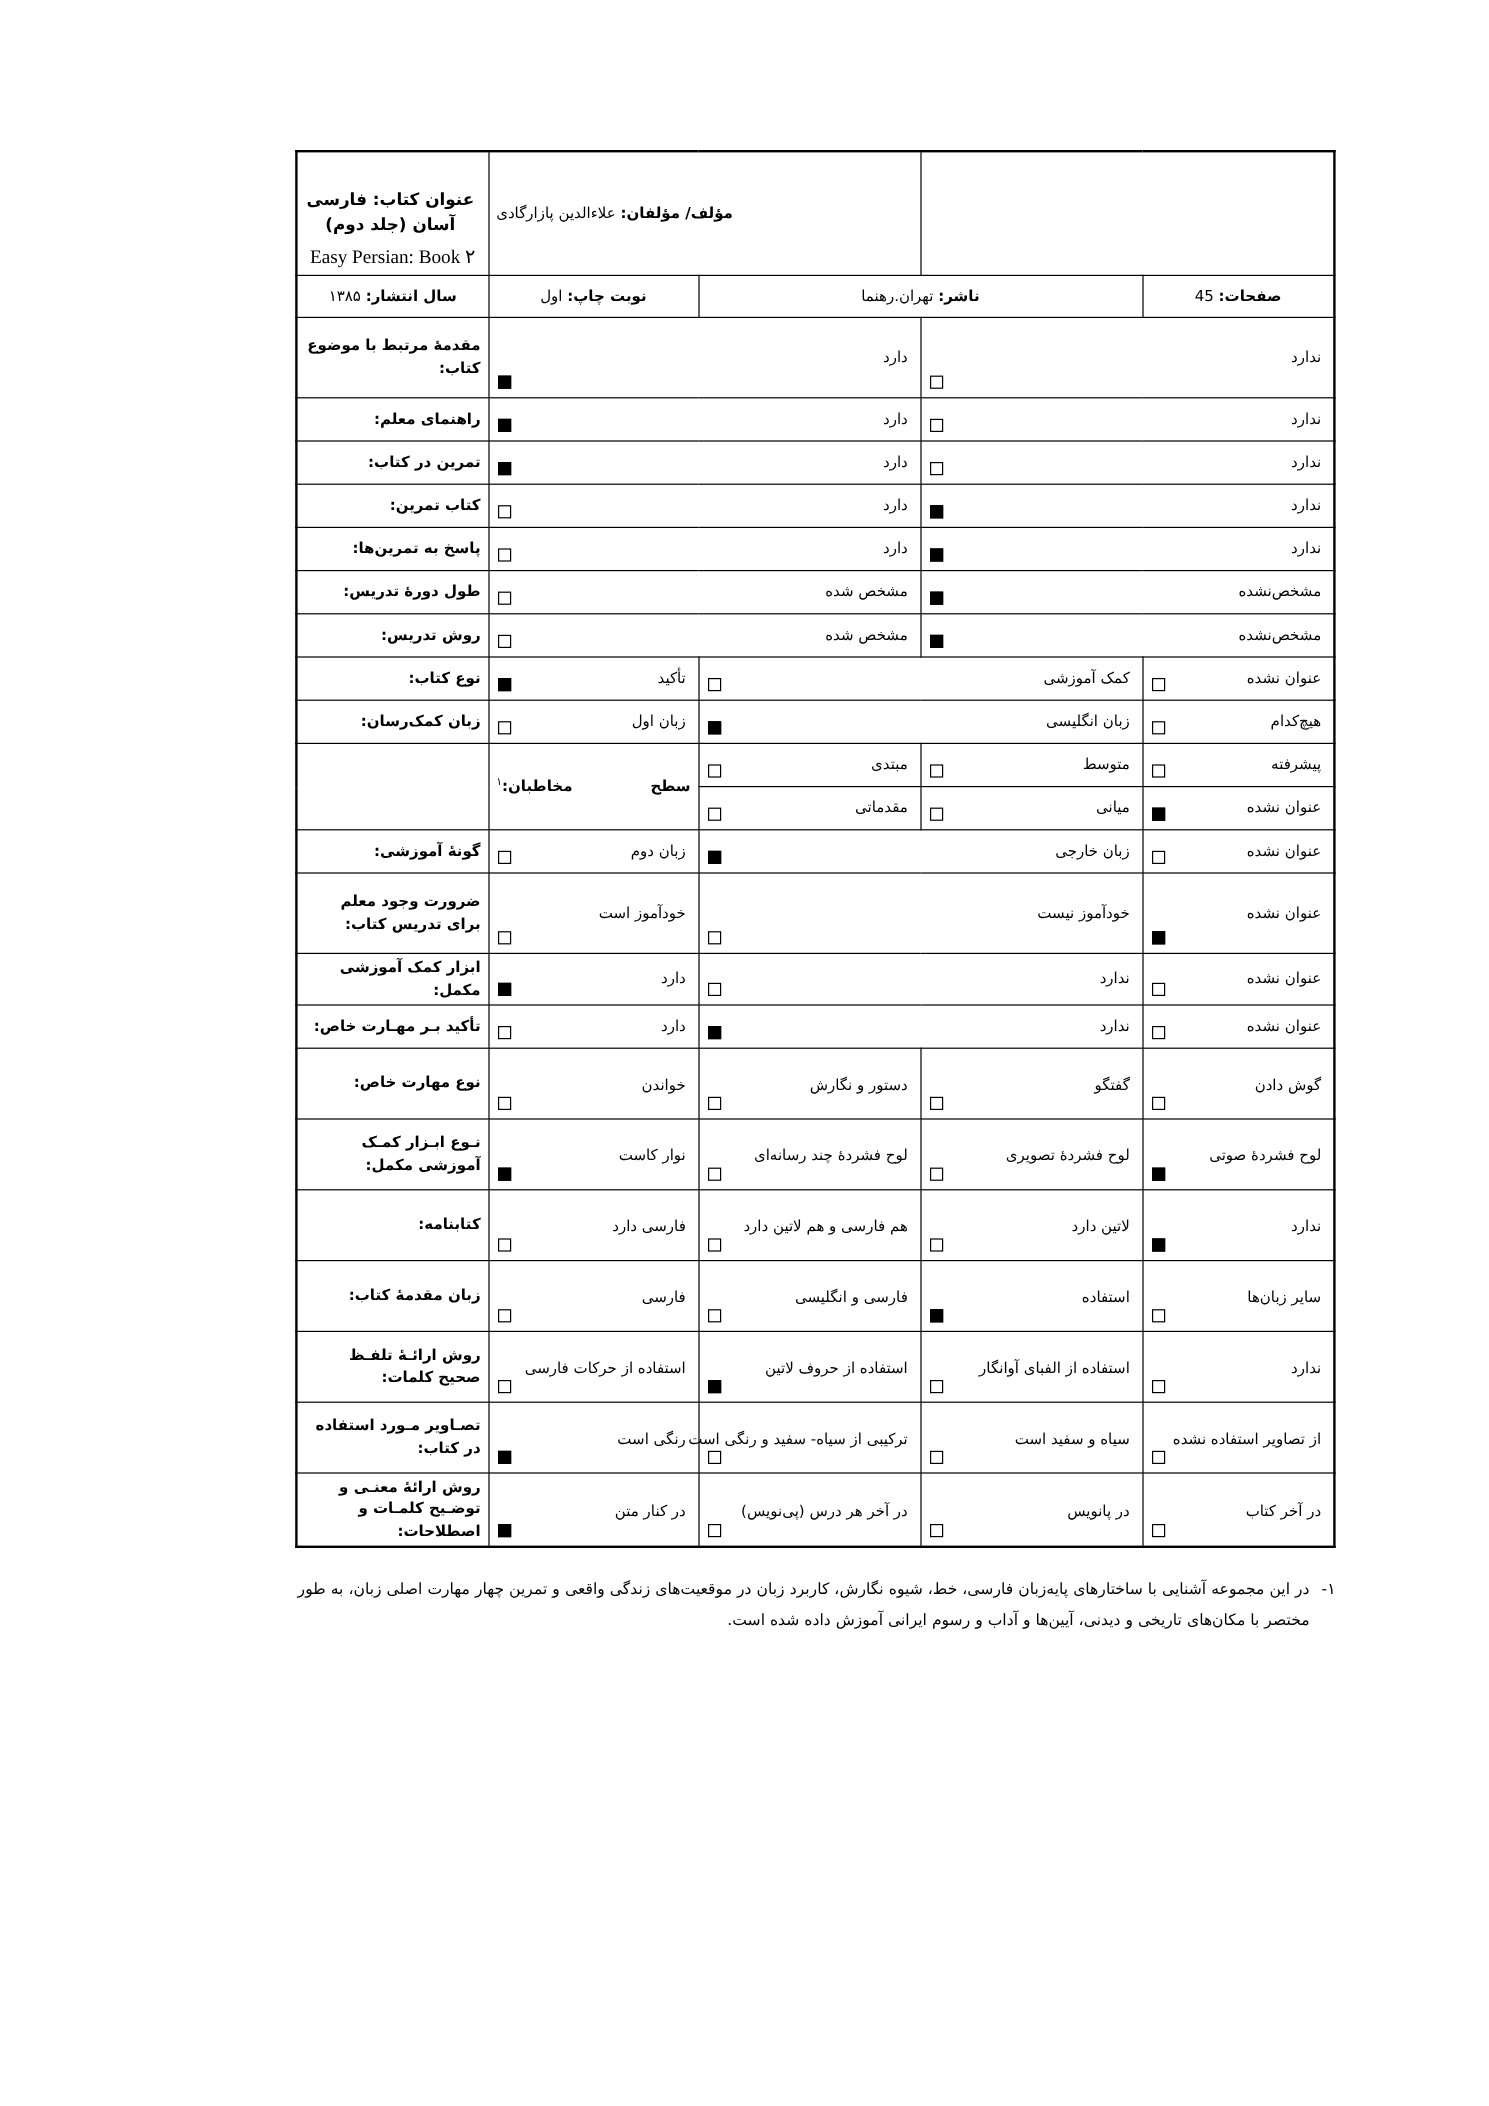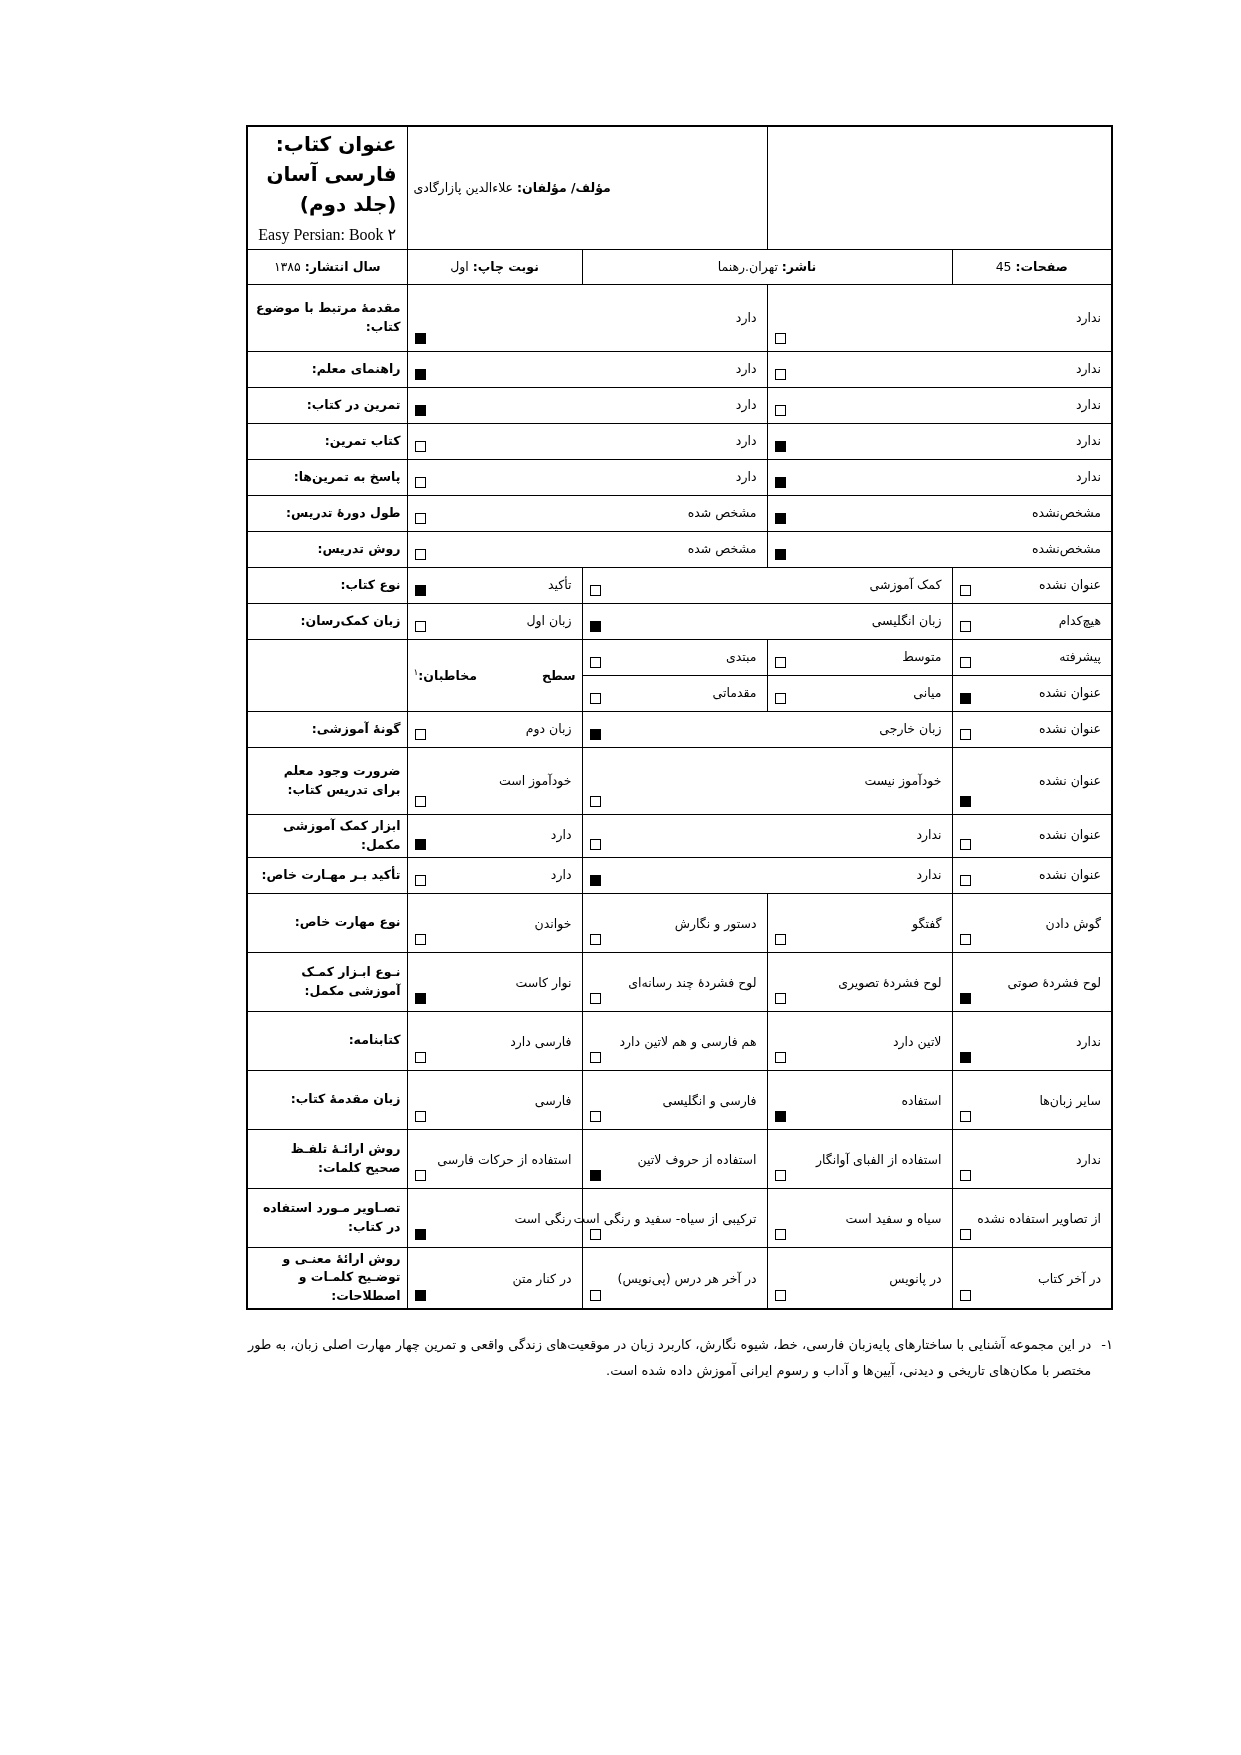--- a/index.html
+++ b/index.html
@@ -17,21 +17,21 @@
   }
   table.sheet td{
     border:1px solid #000;
     vertical-align:middle;
     padding:2px 6px;
     font-size:12.5px;
     line-height:1.5;
   }
   
   .hdr-title{height:64px;text-align:center;border-bottom:2px solid #000;}
-  .hdr-title .fa{font-weight:bold;font-size:20px;display:block;text-align:right;padding-right:4px;}
+  .hdr-title .fa{font-weight:bold;font-size:14px;display:block;text-align:center;padding-right:4px;margin-top:28px;}
   .hdr-title .fa b{font-weight:bold;}
   .hdr-title .en{display:block;font-family:"Liberation Serif","DejaVu Serif",serif;
                  font-size:16px;text-align:center;direction:ltr;margin-top:4px;}
   .hdr-author{text-align:left;padding-left:10px;font-size:13px;border-bottom:2px solid #000;}
   .hdr-author b{font-weight:bold;}
   .hdr-blank{border-bottom:2px solid #000;}
   .hdr2 td{font-size:12.5px;border-bottom:2px solid #000;height:30px;}
   .hdr2 b{font-weight:bold;}
   .c-center{text-align:center;}
 

